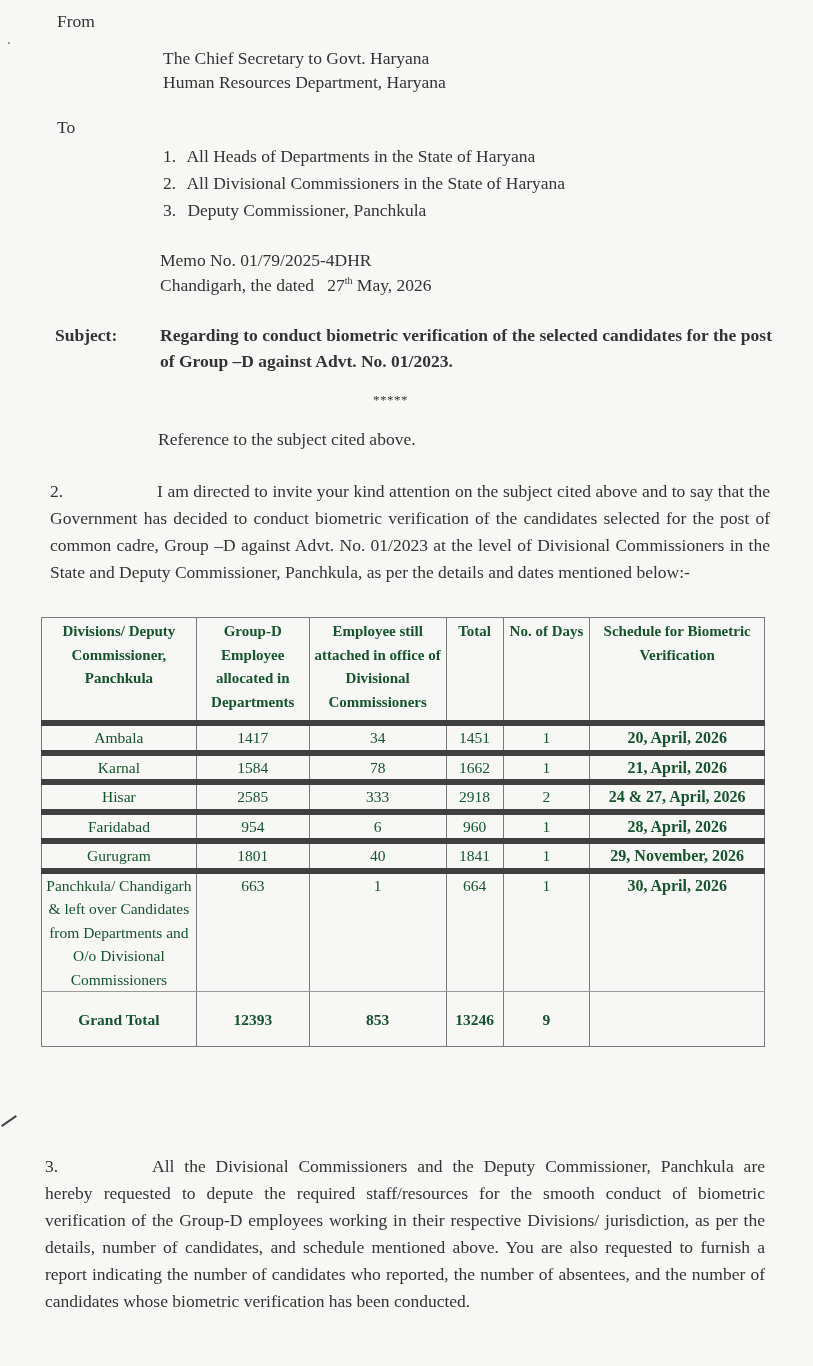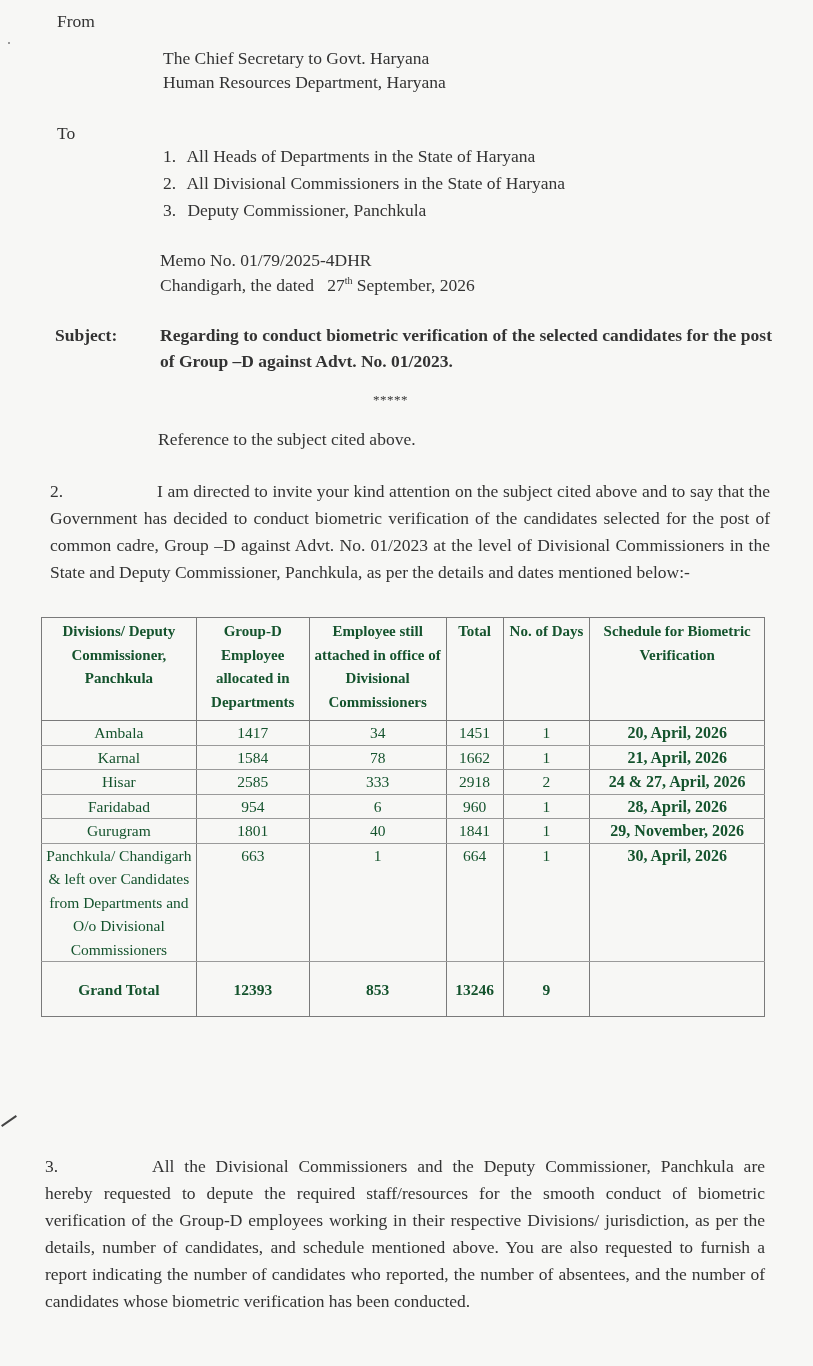--- a/index.html
+++ b/index.html
@@ -8,21 +8,21 @@
       background: #f7f7f5;
       font-family: "Liberation Serif", "DejaVu Serif", serif;
       color: #333333;
       position: relative;
     }
     .abs { position: absolute; }
     .t { font-size: 17.5px; line-height: 26px; white-space: nowrap; }
     .from-label { left: 57px; top: 8px; }
     .from-line1 { left: 163px; top: 45px; }
     .from-line2 { left: 163px; top: 69px; text-align: center; }
-    .to-label { left: 57px; top: 114px; margin-top: 6px; }
+    .to-label { left: 57px; top: 114px; }
     .to-list { left: 163px; top: 143px; margin: 0; padding: 0; list-style: none; }
     .to-list li { font-size: 17.5px; line-height: 27px; white-space: nowrap; }
     .to-list .num { display: inline-block; width: 20px; }
     .memo { left: 160px; top: 247px; }
     .dated { left: 160px; top: 272px; }
     .dated sup { font-size: 10px; vertical-align: 7px; line-height: 0; }
     .subject-label { left: 55px; top: 322px; font-weight: bold; font-size: 17.5px; line-height: 26px; }
     .subject-text {
       left: 160px; top: 322px; width: 612px;
       font-weight: bold; font-size: 17.5px; line-height: 26px;
@@ -44,21 +44,21 @@
       width: 724px;
       font-size: 15.5px; line-height: 23.5px;
       color: #14532d;
     }
     table.sched th, table.sched td {
       border: 1px solid #7a7a7a;
       text-align: center; vertical-align: top;
       padding: 0 3px;
     }
     table.sched th { font-weight: bold; padding-top: 2px; padding-bottom: 6px; font-size: 15px; }
-    table.sched tr.row td { border-top: 1px solid #404040; border-bottom: 1px solid #9a9a9a; }
+    table.sched tr.row td { border-top: 6px solid #404040; border-bottom: 1px solid #9a9a9a; }
     table.sched tr.total td { font-weight: bold; padding-top: 16px; height: 38px; }
     col.c1 { width: 155px; } col.c2 { width: 113px; } col.c3 { width: 137px; }
     col.c4 { width: 57px; } col.c5 { width: 87px; } col.c6 { width: 175px; }
     .num-cell { font-size: 15.5px; }
     .sched-cell { font-size: 16px; font-weight: bold; }
     .tick-mark {
       position: absolute; left: 0px; top: 1120px; width: 18px; height: 2px;
       background: #444; transform: rotate(-35deg);
     }
     .speck { position: absolute; left: 8px; top: 42px; width: 2px; height: 2px; background: #999; }
@@ -74,21 +74,21 @@
 
 <div class="abs t to-label">To</div>
 <ol class="abs to-list">
   <li><span class="num">1.</span> <span>All Heads of Departments in the State of Haryana</span></li>
   <li><span class="num">2.</span> <span>All Divisional Commissioners in the State of Haryana</span></li>
   <li><span class="num">3.</span> <span>Deputy Commissioner, Panchkula</span></li>
 </ol>
 
 <div class="abs t memo">Memo No. 01/79/2025-4DHR</div>
 <div class="abs t dated">
-  <span>Chandigarh, the dated</span>&nbsp;&nbsp;&nbsp;<span>27</span><sup>th</sup> <span>September, 2026</span>
+  <span>Chandigarh, the dated</span>&nbsp;&nbsp;&nbsp;<span>27</span><sup>th</sup> <span>May, 2026</span>
 </div>
 
 <div class="abs subject-label">Subject:</div>
 <div class="abs subject-text">Regarding to conduct biometric verification of the selected candidates for the post of Group –D against Advt. No. 01/2023.</div>
 
 <div class="abs stars">*****</div>
 
 <div class="abs t reference">Reference to the subject cited above.</div>
 
 <div class="abs para para2"><span class="pnum">2.</span><span>I am directed to invite your kind attention on the subject cited above and to say that the Government has decided to conduct biometric verification of the candidates selected for the post of common cadre, Group –D against Advt. No. 01/2023 at the level of Divisional Commissioners in the State and Deputy Commissioner, Panchkula, as per the details and dates mentioned below:-</span></div>

